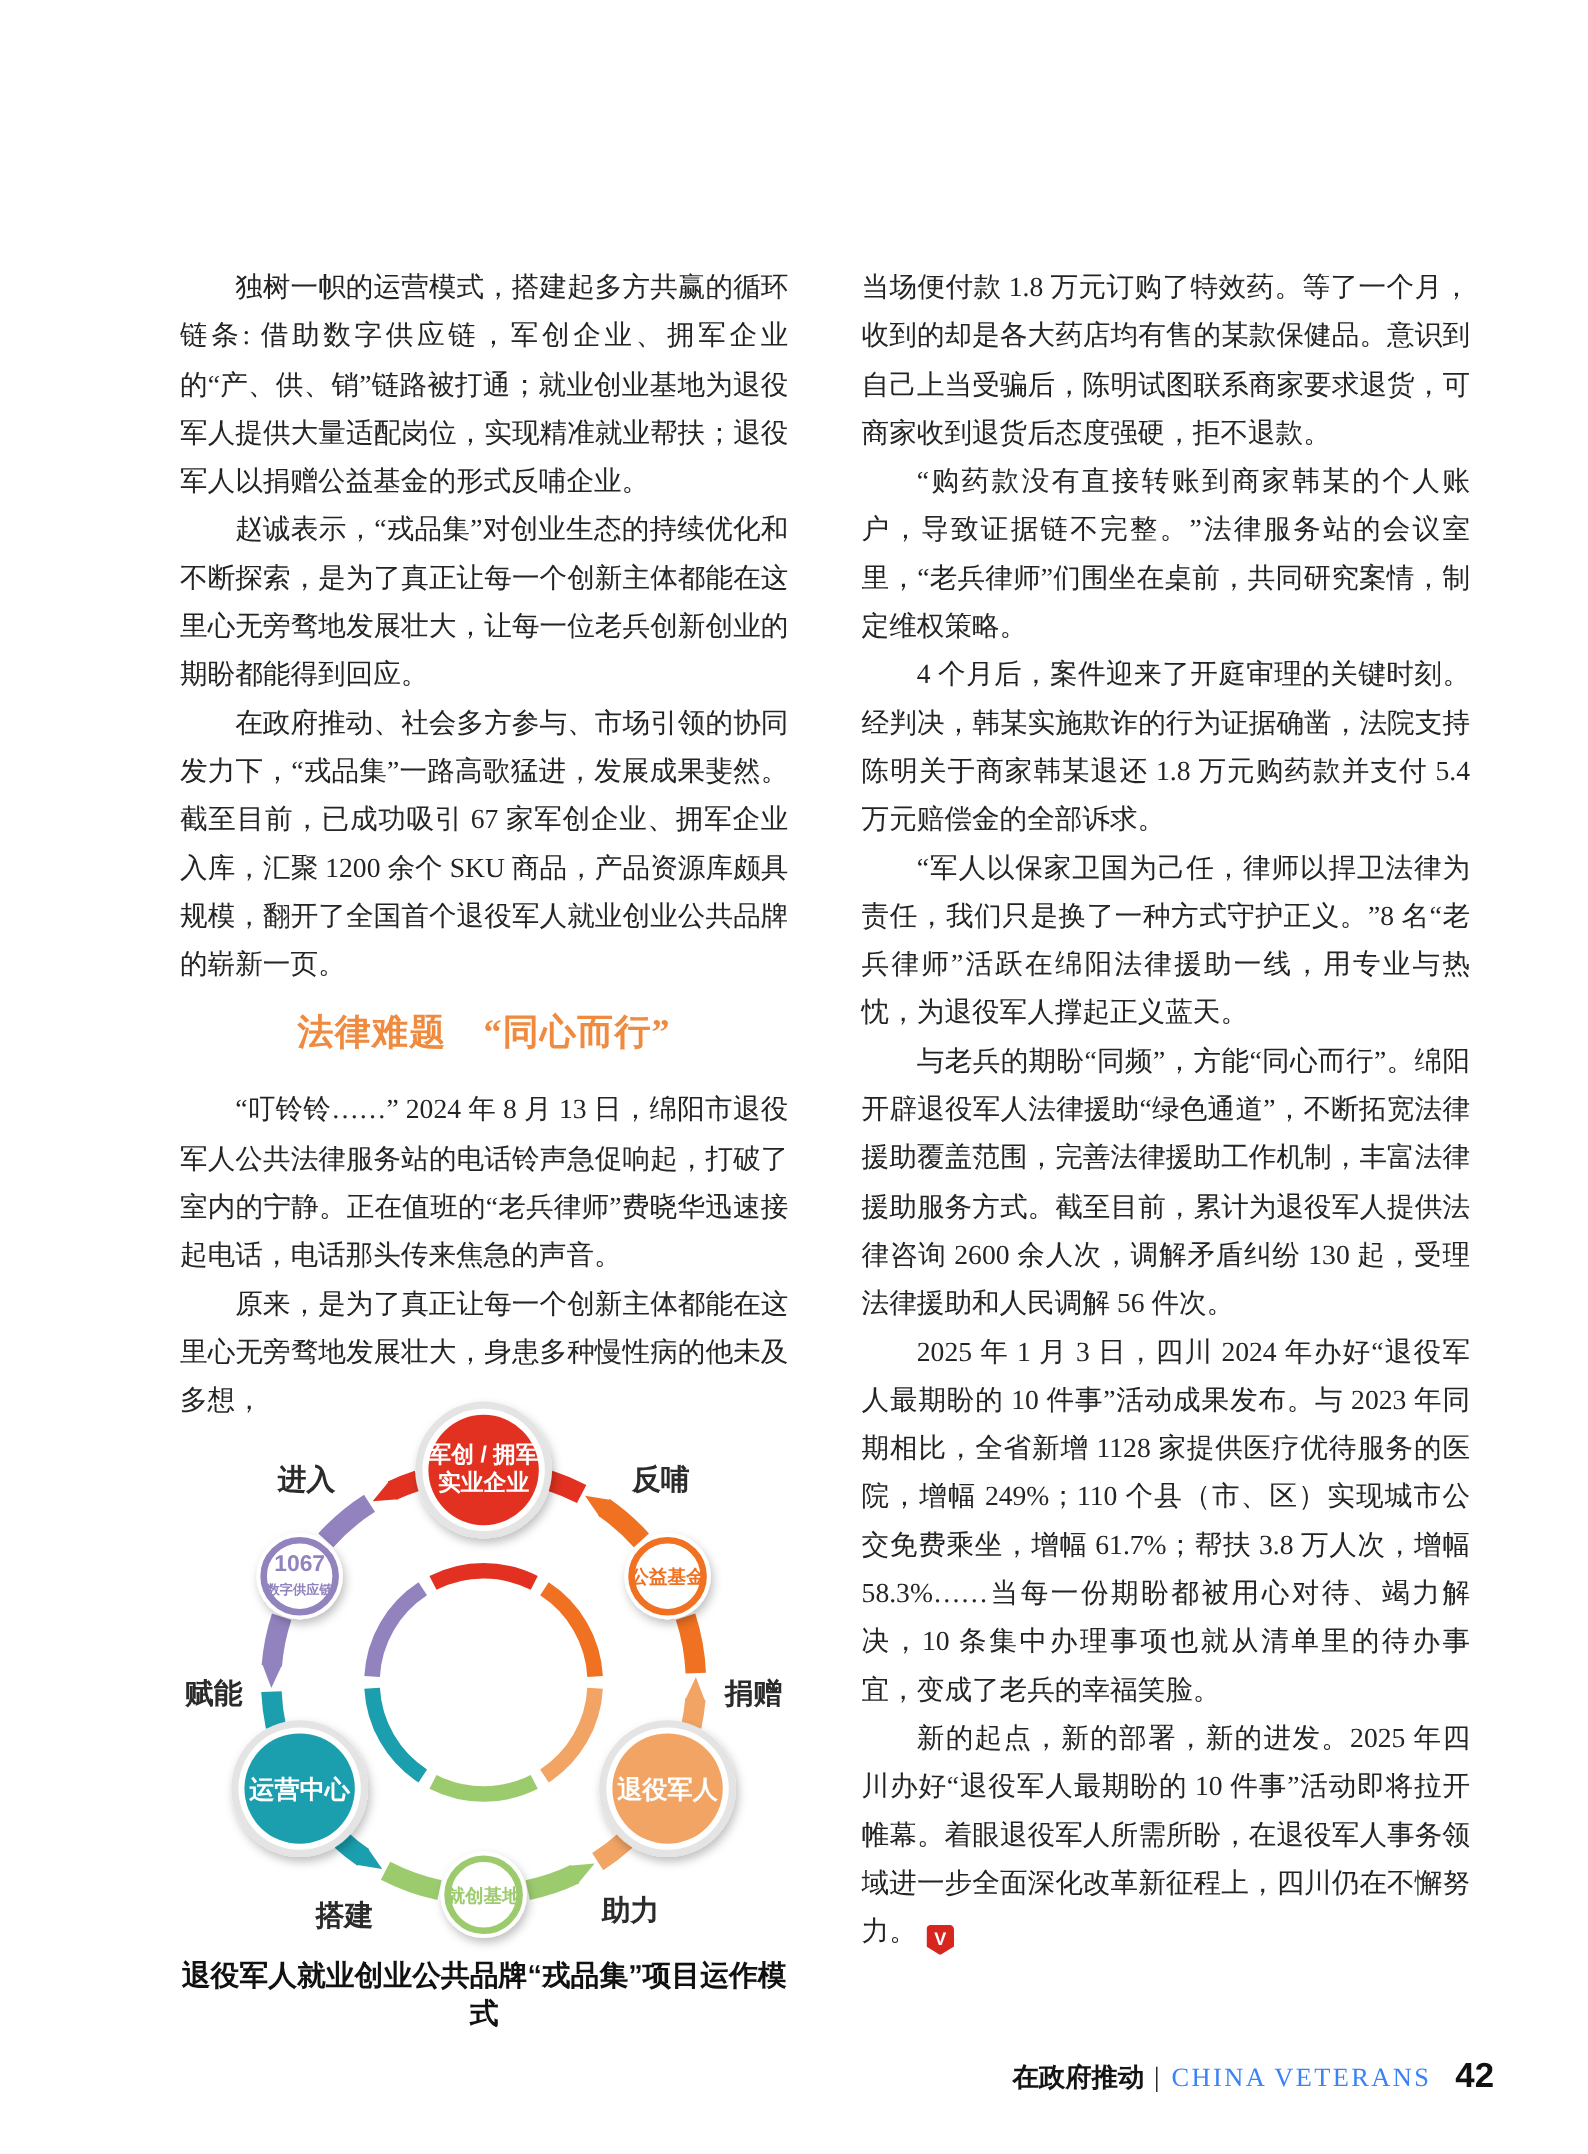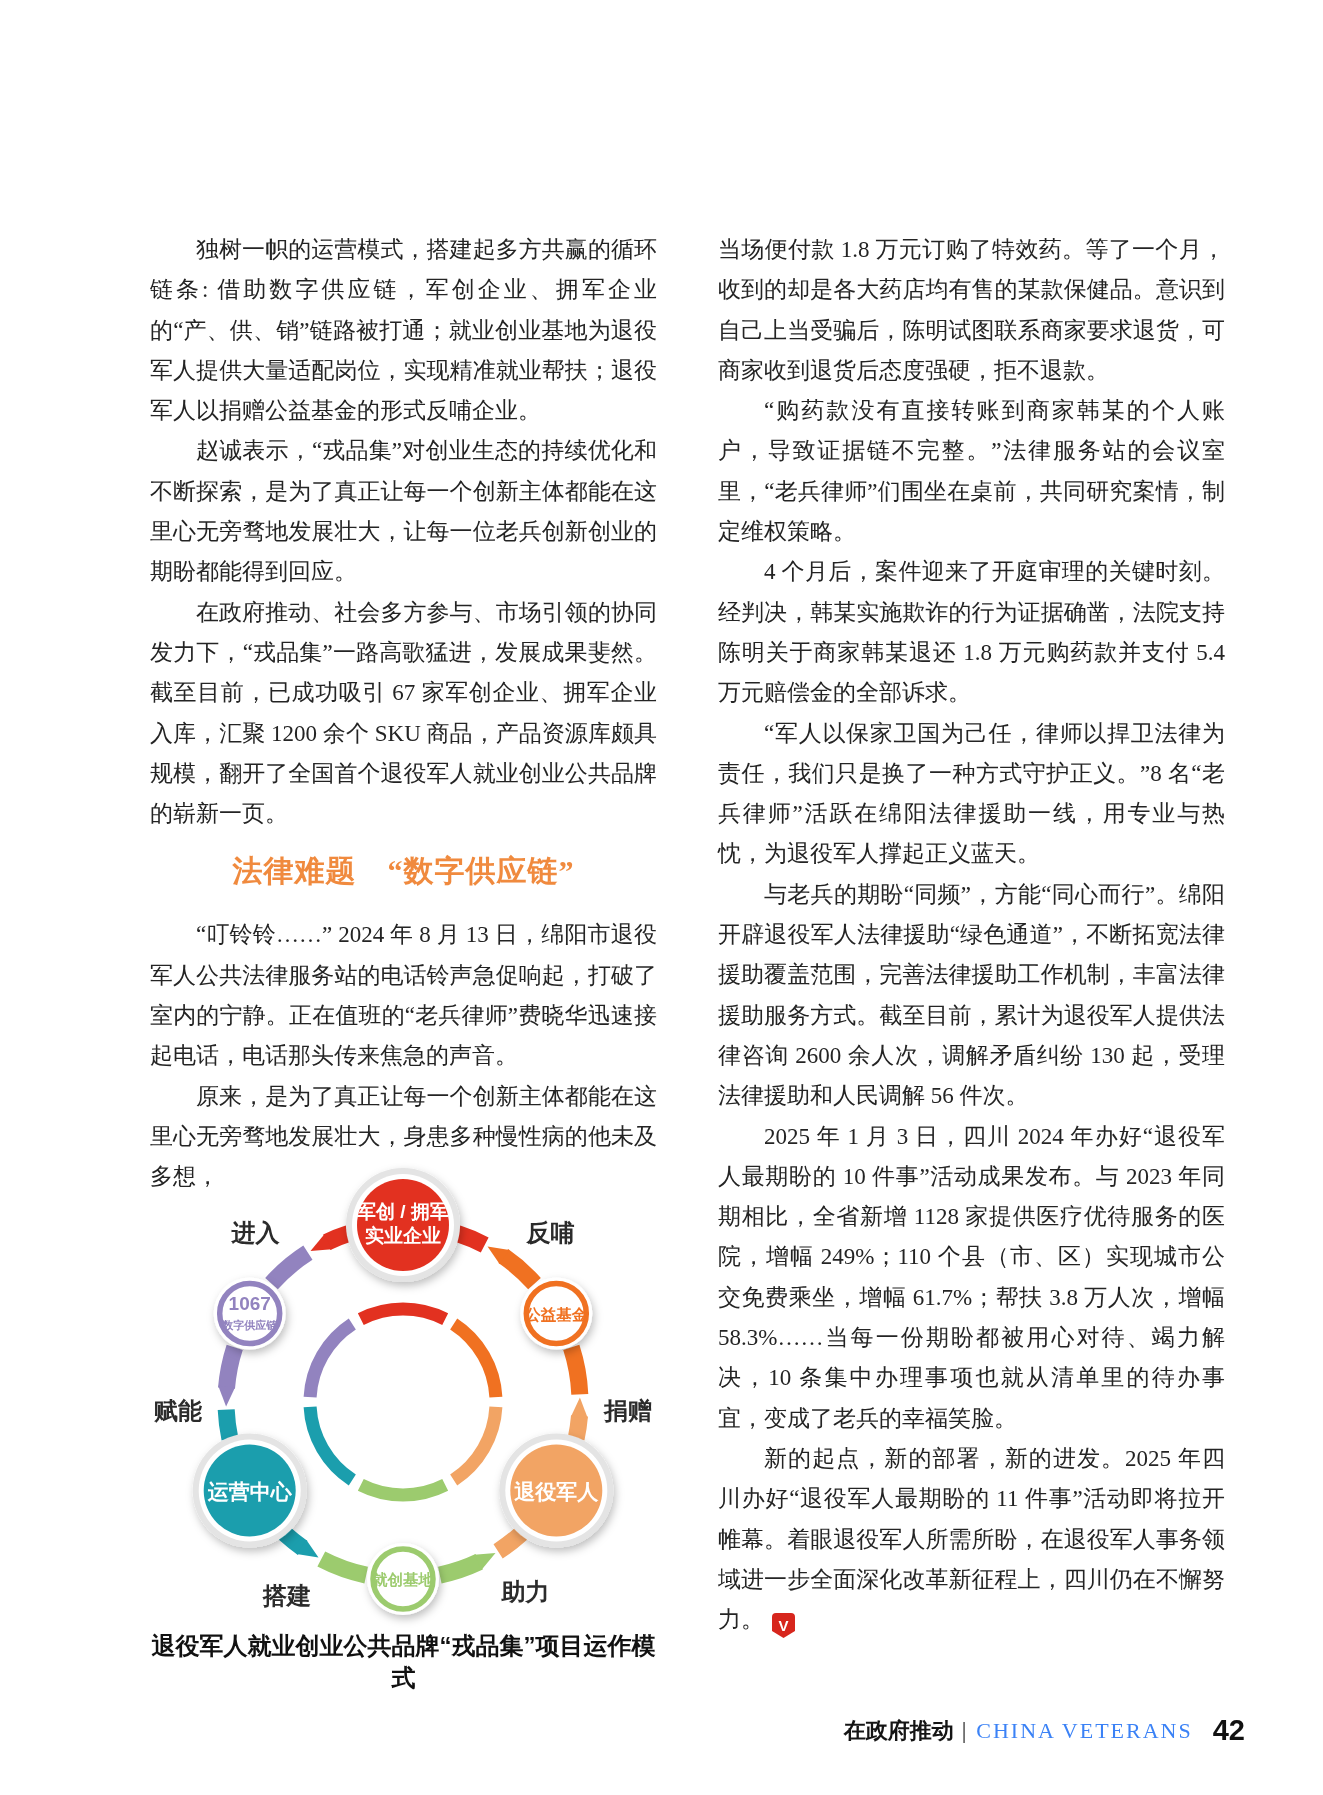--- a/index.html
+++ b/index.html
@@ -1,20 +1,20 @@
 <!DOCTYPE html>
 <html><head>
 <meta charset="utf-8">
 <style>
   html,body{margin:0;padding:0;background:#ffffff;}
   .page{
     position:relative;width:1323px;height:1795px;background:#ffffff;overflow:hidden;
     font-family:"Liberation Serif","DejaVu Serif",serif;color:#242424;
   }
-  .col{position:absolute;top:230px;width:507px;font-size:23px;line-height:40.3px;
+  .col{position:absolute;top:220px;width:507px;font-size:23px;line-height:40.3px;
        text-align:justify;}
   .col-left{left:150px;}
   .col-right{left:718px;}
   .para{margin:0;}
   .indent{text-indent:46px;}
   .section-heading{
     margin:14px 0 21px;text-align:center;font-weight:bold;font-size:30px;line-height:46px;
     color:#F08A3E;letter-spacing:1px;text-indent:0;
     font-family:"Liberation Serif","DejaVu Serif",serif;
   }
@@ -43,33 +43,33 @@
 </style>
 </head>
 <body>
 
 <div class="page">
 
   <div class="col col-left">
     <p class="para indent">独树一帜的运营模式，搭建起多方共赢的循环链条: 借助数字供应链，军创企业、拥军企业的“产、供、销”链路被打通；就业创业基地为退役军人提供大量适配岗位，实现精准就业帮扶；退役军人以捐赠公益基金的形式反哺企业。</p>
     <p class="para indent">赵诚表示，“戎品集”对创业生态的持续优化和不断探索，是为了真正让每一个创新主体都能在这里心无旁骛地发展壮大，让每一位老兵创新创业的期盼都能得到回应。</p>
     <p class="para indent">在政府推动、社会多方参与、市场引领的协同发力下，“戎品集”一路高歌猛进，发展成果斐然。截至目前，已成功吸引 67 家军创企业、拥军企业入库，汇聚 1200 余个 SKU 商品，产品资源库颇具规模，翻开了全国首个退役军人就业创业公共品牌的崭新一页。</p>
-    <h2 class="section-heading">法律难题　“数字供应链”</h2>
+    <h2 class="section-heading">法律难题　“同心而行”</h2>
     <p class="para indent">“叮铃铃……” 2024 年 8 月 13 日，绵阳市退役军人公共法律服务站的电话铃声急促响起，打破了室内的宁静。正在值班的“老兵律师”费晓华迅速接起电话，电话那头传来焦急的声音。</p>
     <p class="para indent">原来，是为了真正让每一个创新主体都能在这里心无旁骛地发展壮大，身患多种慢性病的他未及多想，</p>
   </div>
 
   <div class="col col-right">
     <p class="para">当场便付款 1.8 万元订购了特效药。等了一个月，收到的却是各大药店均有售的某款保健品。意识到自己上当受骗后，陈明试图联系商家要求退货，可商家收到退货后态度强硬，拒不退款。</p>
     <p class="para indent">“购药款没有直接转账到商家韩某的个人账户，导致证据链不完整。”法律服务站的会议室里，“老兵律师”们围坐在桌前，共同研究案情，制定维权策略。</p>
     <p class="para indent">4 个月后，案件迎来了开庭审理的关键时刻。经判决，韩某实施欺诈的行为证据确凿，法院支持陈明关于商家韩某退还 1.8 万元购药款并支付 5.4 万元赔偿金的全部诉求。</p>
     <p class="para indent">“军人以保家卫国为己任，律师以捍卫法律为责任，我们只是换了一种方式守护正义。”8 名“老兵律师”活跃在绵阳法律援助一线，用专业与热忱，为退役军人撑起正义蓝天。</p>
     <p class="para indent">与老兵的期盼“同频”，方能“同心而行”。绵阳开辟退役军人法律援助“绿色通道”，不断拓宽法律援助覆盖范围，完善法律援助工作机制，丰富法律援助服务方式。截至目前，累计为退役军人提供法律咨询 2600 余人次，调解矛盾纠纷 130 起，受理法律援助和人民调解 56 件次。</p>
     <p class="para indent">2025 年 1 月 3 日，四川 2024 年办好“退役军人最期盼的 10 件事”活动成果发布。与 2023 年同期相比，全省新增 1128 家提供医疗优待服务的医院，增幅 249%；110 个县（市、区）实现城市公交免费乘坐，增幅 61.7%；帮扶 3.8 万人次，增幅 58.3%……当每一份期盼都被用心对待、竭力解决，10 条集中办理事项也就从清单里的待办事宜，变成了老兵的幸福笑脸。</p>
-    <p class="para indent"><span>新的起点，新的部署，新的进发。2025 年四川办好“退役军人最期盼的 11 件事”活动即将拉开帷幕。着眼退役军人所需所盼，在退役军人事务领域进一步全面深化改革新征程上，四川仍在不懈努力。</span><span class="endmark">
+    <p class="para indent"><span>新的起点，新的部署，新的进发。2025 年四川办好“退役军人最期盼的 10 件事”活动即将拉开帷幕。着眼退役军人所需所盼，在退役军人事务领域进一步全面深化改革新征程上，四川仍在不懈努力。</span><span class="endmark">
           <span>V</span>
         </span></p>
   </div>
 
   <svg id="diagram-svg" class="diagram-svg" width="516" height="480" viewBox="0 0 516 480">
     <defs>
       <filter id="ds" x="-50%" y="-50%" width="200%" height="200%">
         <feDropShadow dx="2" dy="4" stdDeviation="4" flood-color="#000000" flood-opacity="0.25"></feDropShadow>
       </filter>
     </defs>

